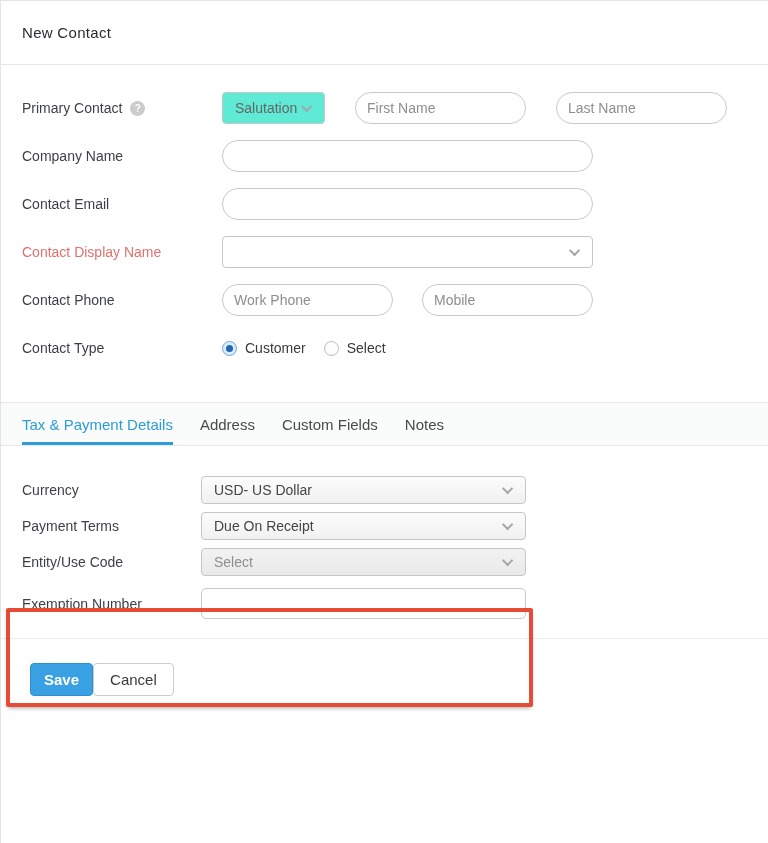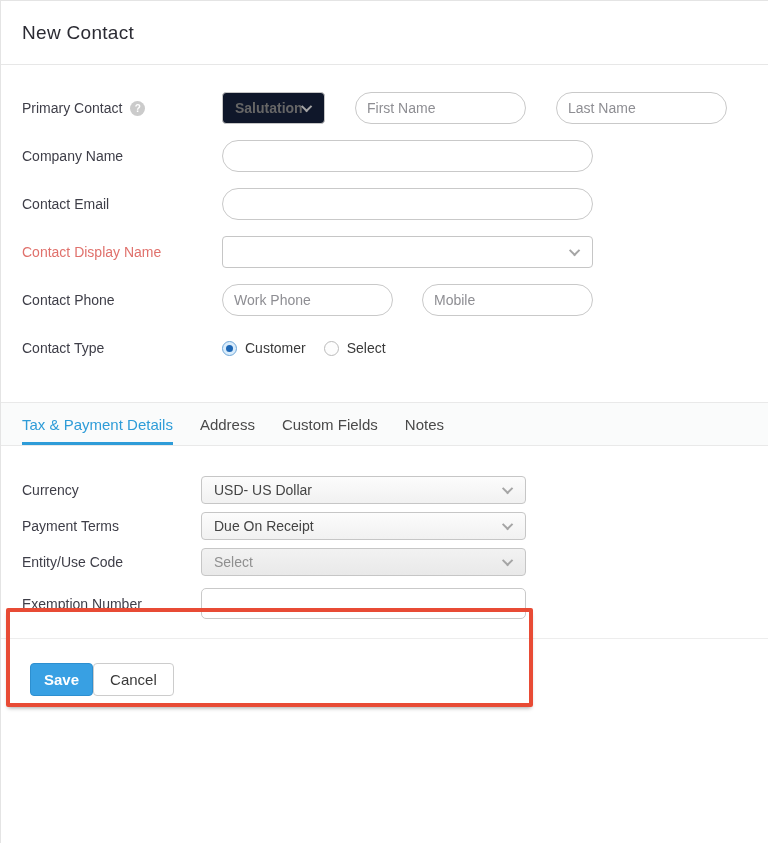--- a/index.html
+++ b/index.html
@@ -14,21 +14,21 @@
     color: #3e3e48;
   }
   
   .header {
     height: 64px;
     display: flex; align-items: center;
     padding-left: 21px;
     border-bottom: 1px solid #e7e7e7;
   }
   .page-title {
-    font-size: 19px; font-weight: 400; color: #2b2b33; letter-spacing: .3px;
+    font-size: 15px; font-weight: 400; color: #2b2b33; letter-spacing: .3px;
   }
   
   .section1 { padding: 27px 0 38px 21px; }
   .frow { display: flex; align-items: center; height: 32px; margin-bottom: 16px; }
   .frow:last-child { margin-bottom: 0; margin-top: 8px; }
   .flabel { width: 200px; font-size: 14px; color: #3e3e48; flex: 0 0 200px; display:flex; align-items:center; }
   .flabel.required { color: #e0716c; }
   .help-icon {
     width: 15px; height: 15px; border-radius: 50%;
     background: #cbcbcb; color: #fff;
@@ -49,21 +49,21 @@
   .gap30 { margin-left: 30px; }
   .gap29 { margin-left: 29px; }
   
   .select {
     height: 32px; border: 1px solid #c6c6c6; border-radius: 4px;
     display: flex; align-items: center; justify-content: space-between;
     padding: 0 12px; font-size: 14px; color: #444;
     background: linear-gradient(#fcfcfc, #f1f1f1);
     cursor: default;
   }
-  .select.flat { background: #0f172a; color: #666; font-weight: bold; }
+  .select.flat { background: #5eead4; color: #666; }
   .select.white { background: #fff; }
   .select.muted { background: linear-gradient(#f2f2f2, #e9e9e9); color: #8f8f8f; }
   .chev {
     width: 8px; height: 8px; flex: 0 0 8px;
     border-left: 2px solid #a5a5a5; border-bottom: 2px solid #a5a5a5;
     transform: rotate(-45deg) translateY(-2px);
   }
   .sal-select { width: 103px; }
   .sel-wide { width: 371px; }
   

